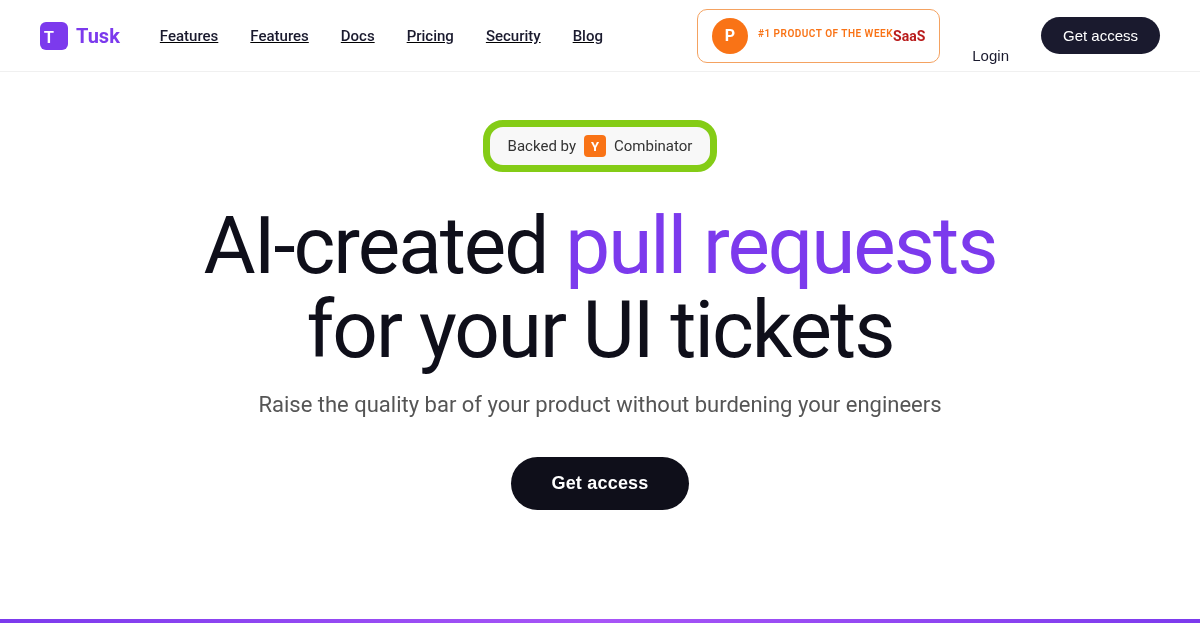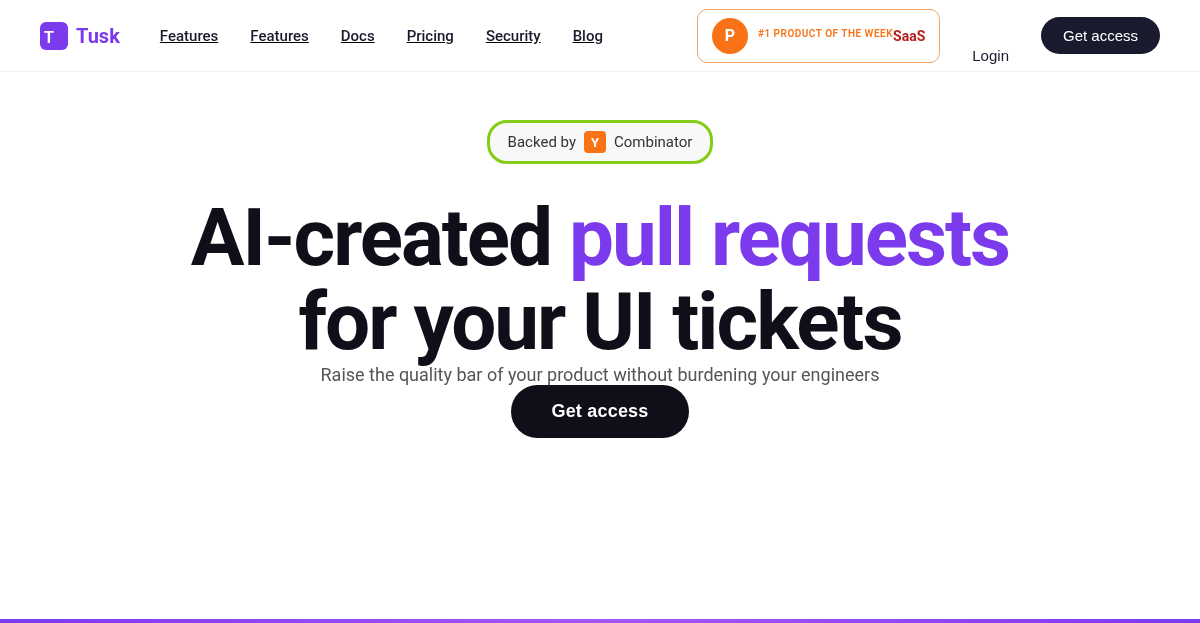--- a/index.html
+++ b/index.html
@@ -139,21 +139,21 @@
       align-items: center;
       padding-top: 48px;
       text-align: center;
     }
 
     .ycombinator-badge {
       display: inline-flex;
       align-items: center;
       gap: 8px;
       background: #f8f8f8;
-      border: 3px solid #84cc16;
+      border: 7px solid #84cc16;
       border-radius: 20px;
       padding: 8px 18px;
       margin-bottom: 32px;
       font-size: 15px;
       color: #333;
     }
 
     .yc-logo {
       width: 22px;
       height: 22px;
@@ -162,35 +162,37 @@
       display: flex;
       align-items: center;
       justify-content: center;
       color: white;
       font-weight: 700;
       font-size: 13px;
     }
 
     .hero-heading {
       font-size: 80px;
-      font-weight: 700;
+      font-weight: 400;
       line-height: 1.05;
       color: #0f0f1a;
       max-width: 900px;
       letter-spacing: -2px;
+      margin-bottom: 20px;
     }
 
     .hero-heading .purple {
       color: #7c3aed;
     }
 
     .hero-subtext {
-      font-size: 18px;
+      font-size: 22px;
       color: #555;
       font-weight: 400;
+      margin-bottom: 40px;
     }
 
     .btn-hero-cta {
       background: #0f0f1a;
       color: white;
       border: none;
       border-radius: 40px;
       padding: 16px 40px;
       font-size: 18px;
       font-weight: 600;

